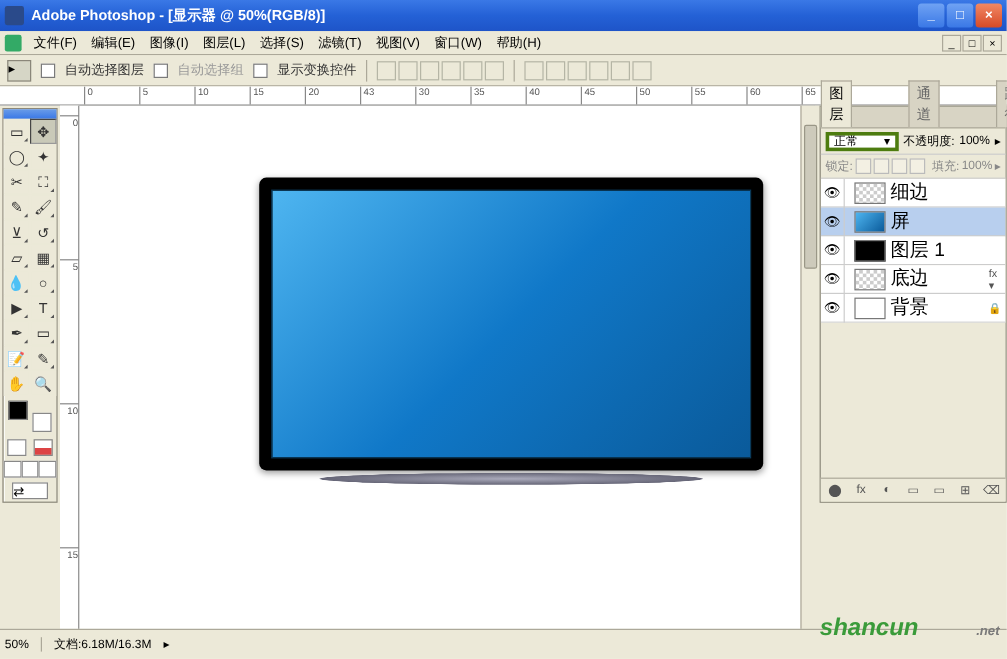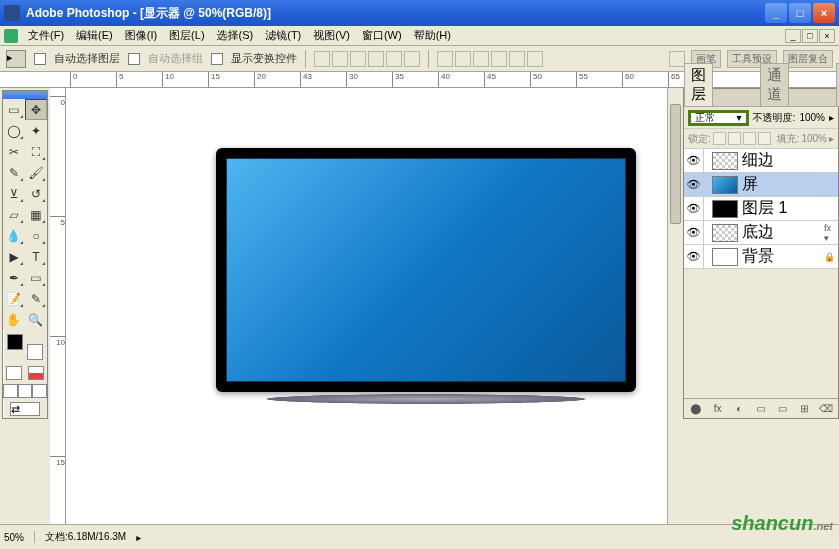--- a/index.html
+++ b/index.html
@@ -58,21 +58,21 @@
 
 .canvas-area { position: absolute; left: 66px; top: 88px; right: 160px; bottom: 16px; background: #808080; overflow: hidden; }
 .doc { position: absolute; left: 0; top: 0; right: 0; bottom: 0; background: #fff; }
 .monitor { position: absolute; left: 150px; top: 60px; width: 420px; height: 260px; }
 .monitor-frame { width: 100%; height: 244px; background: #000; border-radius: 6px; box-shadow: 0 2px 6px rgba(0,0,0,.4); padding: 10px; }
 .monitor-screen { width: 100%; height: 100%; background: linear-gradient(135deg,#4eb5f0,#1078c8 50%,#0a5a9a); border: 1px solid #0a3a5a; }
 .monitor-base { width: 320px; height: 10px; margin: 2px auto 0; background: radial-gradient(ellipse at center,#aab,#667 70%,transparent 72%); border-radius: 50%; }
 
 
 .panel { position: absolute; right: 0; top: 88px; width: 156px; bottom: 130px; background: #ece9d8; border: 1px solid #8b877a; }
-.panel-tabs { height: 18px; display: flex; align-items: flex-end; background: #d8d4c4; border-bottom: 1px solid #aca899; font-size: 15px; gap: 48px; }
+.panel-tabs { height: 18px; display: flex; align-items: flex-end; background: #d8d4c4; border-bottom: 1px solid #aca899; font-size: 12px; gap: 48px; }
 .ptab { padding: 2px 6px; background: #ece9d8; border: 1px solid #aca899; border-bottom: none; margin-right: -1px; }
 .ptab.inactive { background: #d8d4c4; color: #666; }
 .panel-menu { margin-left: auto; width: 14px; text-align: center; color: #555; }
 .panel-opts { height: 22px; display: flex; align-items: center; padding: 0 4px; gap: 4px; font-size: 10px; border-bottom: 1px solid #ccc; }
 .blend-sel { flex: 1; height: 16px; border: 3px solid #4d7c0f; background: #fff; padding: 0 4px; display: flex; align-items: center; justify-content: space-between; font-size: 10px; }
 .lock-row { height: 20px; display: flex; align-items: center; padding: 0 4px; gap: 2px; font-size: 10px; color: #888; border-bottom: 1px solid #ccc; }
 .lock-icn { width: 13px; height: 13px; border: 1px solid #bbb; background: #f3f0e3; }
 .layers { overflow: auto; }
 .layer { height: 24px; display: flex; align-items: center; border-bottom: 1px solid #ccc; background: #fff; }
 .layer.sel { background: #b8cfee; }
@@ -86,21 +86,21 @@
 .layer-lock { width: 14px; font-size: 9px; color: #555; }
 .panel-bottom { position: absolute; left: 0; right: 0; bottom: 0; height: 20px; border-top: 1px solid #aca899; background: #ece9d8; display: flex; align-items: center; justify-content: flex-start; padding: 0 3px; gap: 4px; }
 .pb-btn { width: 18px; height: 15px; display: flex; align-items: center; justify-content: center; font-size: 10px; color: #555; }
 
 
 .status { position: absolute; left: 0; right: 0; bottom: 0; height: 16px; background: #ece9d8; border-top: 1px solid #aca899; display: flex; align-items: center; font-size: 10px; padding: 12px 4px; gap: 10px; }
 .status .sep { width: 1px; height: 12px; background: #aca899; }
 
 
 .watermark { position: absolute; right: 6px; bottom: 14px; font-size: 20px; font-weight: bold; color: #3a9b3a; font-style: italic; }
-.watermark .net { color: #7a7a7a; font-size: 11px; }
+.watermark .net { color: #7a7a7a; font-size: 11px; padding-left: 48px; }
 
 
 .vscroll { position: absolute; right: 156px; top: 88px; width: 16px; bottom: 16px; background: #ece9d8; border-left: 1px solid #aca899; }
 .vscroll .thumb-s { position: absolute; left: 2px; right: 2px; top: 16px; height: 120px; background: #cdcabb; border: 1px solid #9a9787; border-radius: 2px; }
 </style>
 </head>
 <body>
 
 <div class="title-bar">
   <div class="app-icon"></div>
@@ -148,26 +148,20 @@
     <div class="opt-mini"></div>
   </div>
   <div class="opt-sep"></div>
   <div class="opt-group">
     <div class="opt-mini"></div>
     <div class="opt-mini"></div>
     <div class="opt-mini"></div>
     <div class="opt-mini"></div>
     <div class="opt-mini"></div>
     <div class="opt-mini"></div>
-  </div>
-  <div class="dock-well">
-    <div class="opt-mini"></div>
-    <div class="dock-tab">画笔</div>
-    <div class="dock-tab">工具预设</div>
-    <div class="dock-tab">图层复合</div>
   </div>
 </div>
 
 <div class="ruler-h" id="rulerH">
     <div class="tick" style="left: 70px;">0</div>
     <div class="tick" style="left: 116px;">5</div>
     <div class="tick" style="left: 162px;">10</div>
     <div class="tick" style="left: 208px;">15</div>
     <div class="tick" style="left: 254px;">20</div>
     <div class="tick" style="left: 300px;">43</div>

